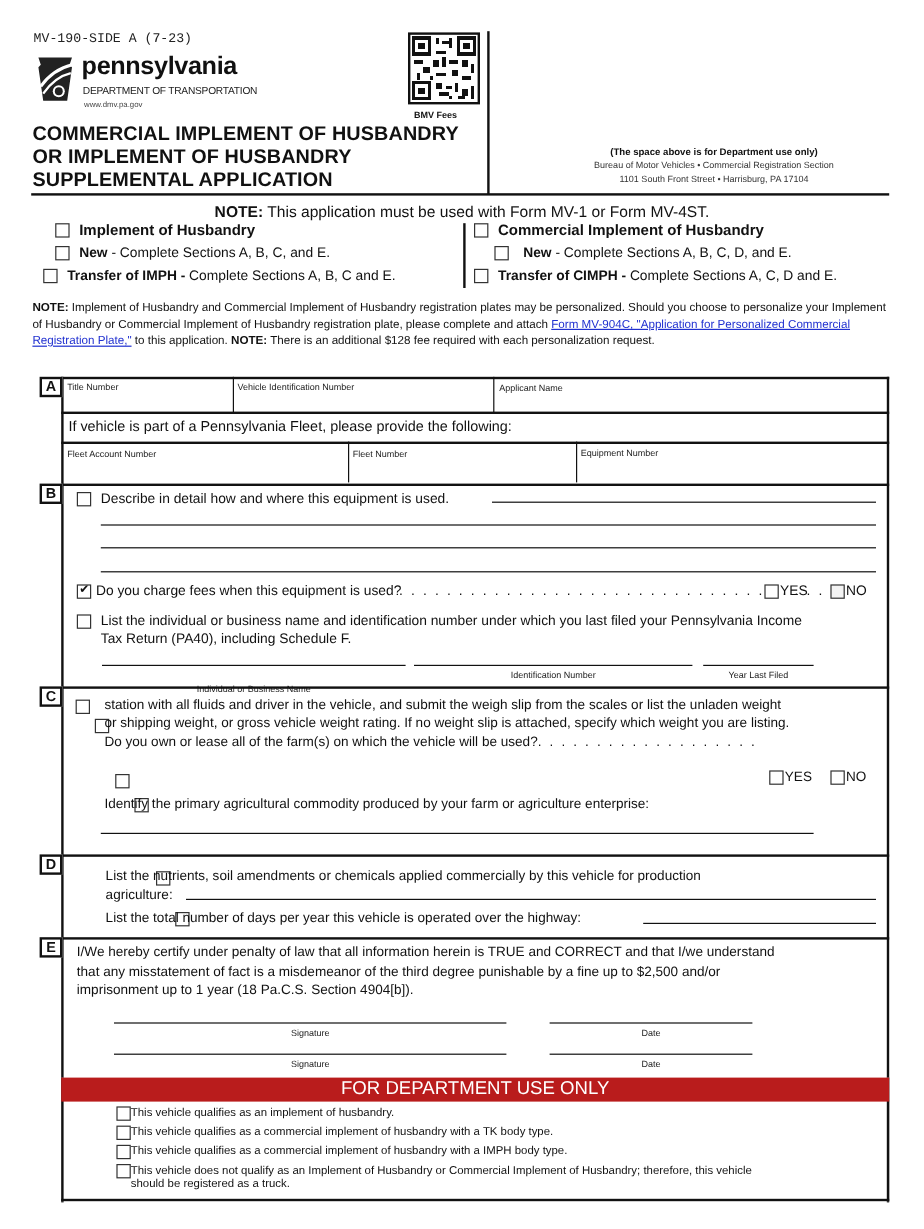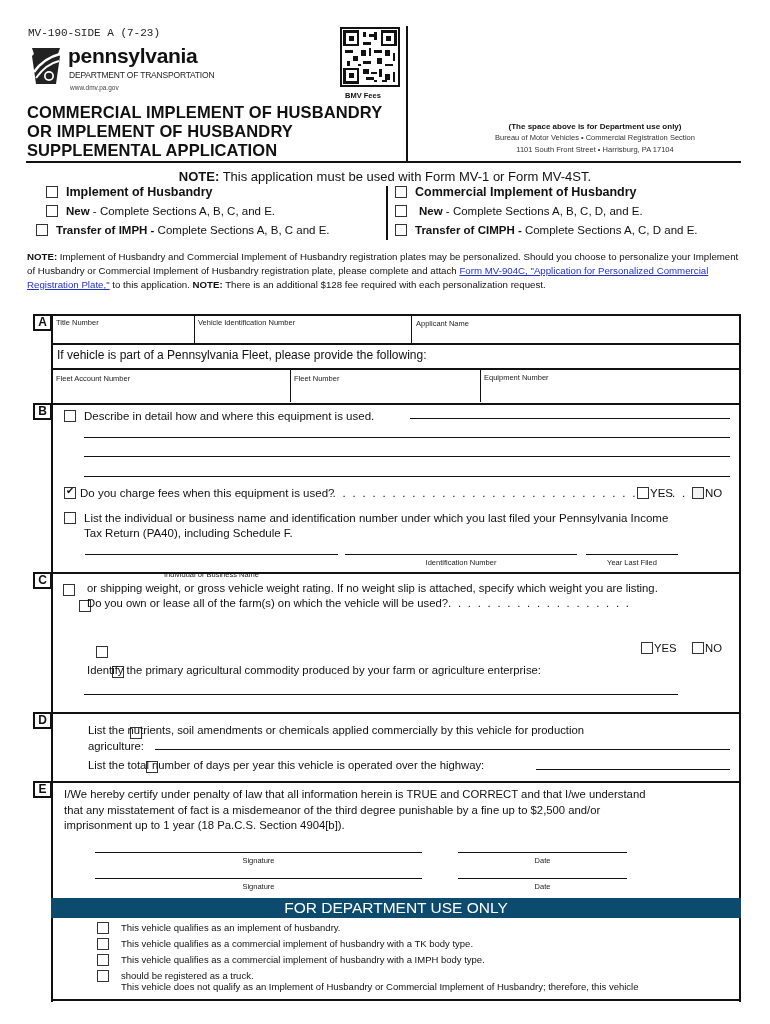--- a/index.html
+++ b/index.html
@@ -31,22 +31,22 @@
   .note2 a { color: #2030d0; text-decoration: underline; }
   .sec-label { position: absolute; width: 19px; height: 17px; border: 2px solid #111; background: #fff; font-weight: bold; font-size: 12px; text-align: center; line-height: 13px; z-index: 2; }
   .frame { position: absolute; left: 51px; width: 690px; border-left: 2px solid #111; border-right: 2px solid #111; }
   .sectop { position: absolute; left: 51px; width: 690px; height: 2px; background: #111; }
   .cell-label { position: absolute; font-size: 7.5px; color: #222; }
   .vcell { position: absolute; width: 1.3px; background: #111; }
   .t { position: absolute; font-size: 11px; white-space: nowrap; color: #111; }
   .line { position: absolute; height: 1.3px; background: #111; }
   .caption { position: absolute; font-size: 7.5px; color: #222; text-align: center; }
   .dots { letter-spacing: 1.8px; }
-  .fdu-bar { left: 51px; top: 898px; width: 690px; height: 20px; background: #0c4a6e; color: #fff; text-align: center; font-size: 15.5px; line-height: 20px; }
-  .fdu-row { position: absolute; left: 62px; font-size: 9.5px; display: flex; align-items: flex-start; gap: 12px; color: #111; padding-left: 35px; }
+  .fdu-bar { left: 51px; top: 898px; width: 690px; height: 20px; background: #b91c1c; color: #fff; text-align: center; font-size: 15.5px; line-height: 20px; }
+  .fdu-row { position: absolute; left: 62px; font-size: 9.5px; display: flex; align-items: flex-start; color: #111; padding-left: 35px; }
   .fdu-frame { left: 51px; top: 898px; width: 690px; height: 103px; border: 2px solid #111; border-top: none; }
 </style>
 </head>
 <body>
 
 
 
 
 <div class="abs formno">MV-190-SIDE A (7-23)</div>
 
@@ -124,21 +124,21 @@
   <span class="cb big"></span>
   <span><b>Transfer of IMPH -</b><span> Complete Sections A, B, C and E.</span></span>
 </div>
 
 <div class="abs vdiv"></div>
 
 <div class="row" style="left:395px; top:185px; font-size:12.5px;">
   <span class="cb big"></span>
   <span class="lbl-bold">Commercial Implement of Husbandry</span>
 </div>
-<div class="row" style="left:395px; top:205px;gap:12px;">
+<div class="row" style="left:412px; top:205px;gap:12px;">
   <span class="cb big"></span>
   <span><b>New</b><span> - Complete Sections A, B, C, D, and E.</span></span>
 </div>
 <div class="row" style="left:395px; top:224px;">
   <span class="cb big"></span>
   <span><b>Transfer of CIMPH -</b><span> Complete Sections A, C, D and E.</span></span>
 </div>
 
 
 <div class="abs note2"><b>NOTE:</b><span> Implement of Husbandry and Commercial Implement of Husbandry registration plates may be personalized. Should you choose to personalize your Implement of Husbandry or Commercial Implement of Husbandry registration plate, please complete and attach </span><a>Form MV-904C, "Application for Personalized Commercial Registration Plate,"</a><span> to this application. </span><b>NOTE:</b><span> There is an additional $128 fee required with each personalization request.</span></div>
@@ -210,20 +210,21 @@
 <div class="caption" style="left:586px; top:558px; width:92px;">Year Last Filed</div>
 
 
 <div class="sec-label" style="left:33px; top:572px;">C</div>
 <div class="sectop" style="top:572px;"></div>
 <div class="abs cb big" style="left:63px; top:580px;"></div>
 <div class="abs cb big" style="left:63px; top:596px;"></div>
 <div class="abs cb big" style="left:63px; top:642px;"></div>
 <div class="abs cb big" style="left:63px; top:662px;"></div>
 <div class="abs" style="left:87px; top:581px; font-size:11.3px; line-height:15.3px; white-space:nowrap;">
+  <div>station with all fluids and driver in the vehicle, and submit the weigh slip from the scales or list the unladen weight</div>
   <div>or shipping weight, or gross vehicle weight rating. If no weight slip is attached, specify which weight you are listing.</div>
   <div><span>Do you own or lease all of the farm(s) on which the vehicle will be used?</span><span class="dots">. . . . . . . . . . . . . . . . . . .</span></div>
 </div>
 <div class="row" style="left:641px; top:642px; gap:1px; font-size:11.3px;">
   <span class="cb big"></span>
   <span>YES</span>
 </div>
 <div class="row" style="left:692px; top:642px; gap:1px; font-size:11.3px;">
   <span class="cb big"></span>
   <span>NO</span>
@@ -270,19 +271,19 @@
   <span class="cb big"></span>
   <span>This vehicle qualifies as a commercial implement of husbandry with a TK body type.</span>
 </div>
 <div class="fdu-row" style="top:954px;">
   <span class="cb big"></span>
   <span>This vehicle qualifies as a commercial implement of husbandry with a IMPH body type.</span>
 </div>
 <div class="fdu-row" style="top:970px;">
   <span class="cb big"></span>
   <span style="line-height:11px;">
+      <span style="display:block;">This vehicle does not qualify as an Implement of Husbandry or Commercial Implement of Husbandry; therefore, this vehicle</span>
       <span style="display:block;">should be registered as a truck.</span>
-      <span style="display:block;">This vehicle does not qualify as an Implement of Husbandry or Commercial Implement of Husbandry; therefore, this vehicle</span>
     </span>
 </div>
 
 
 
 
 </body></html>

